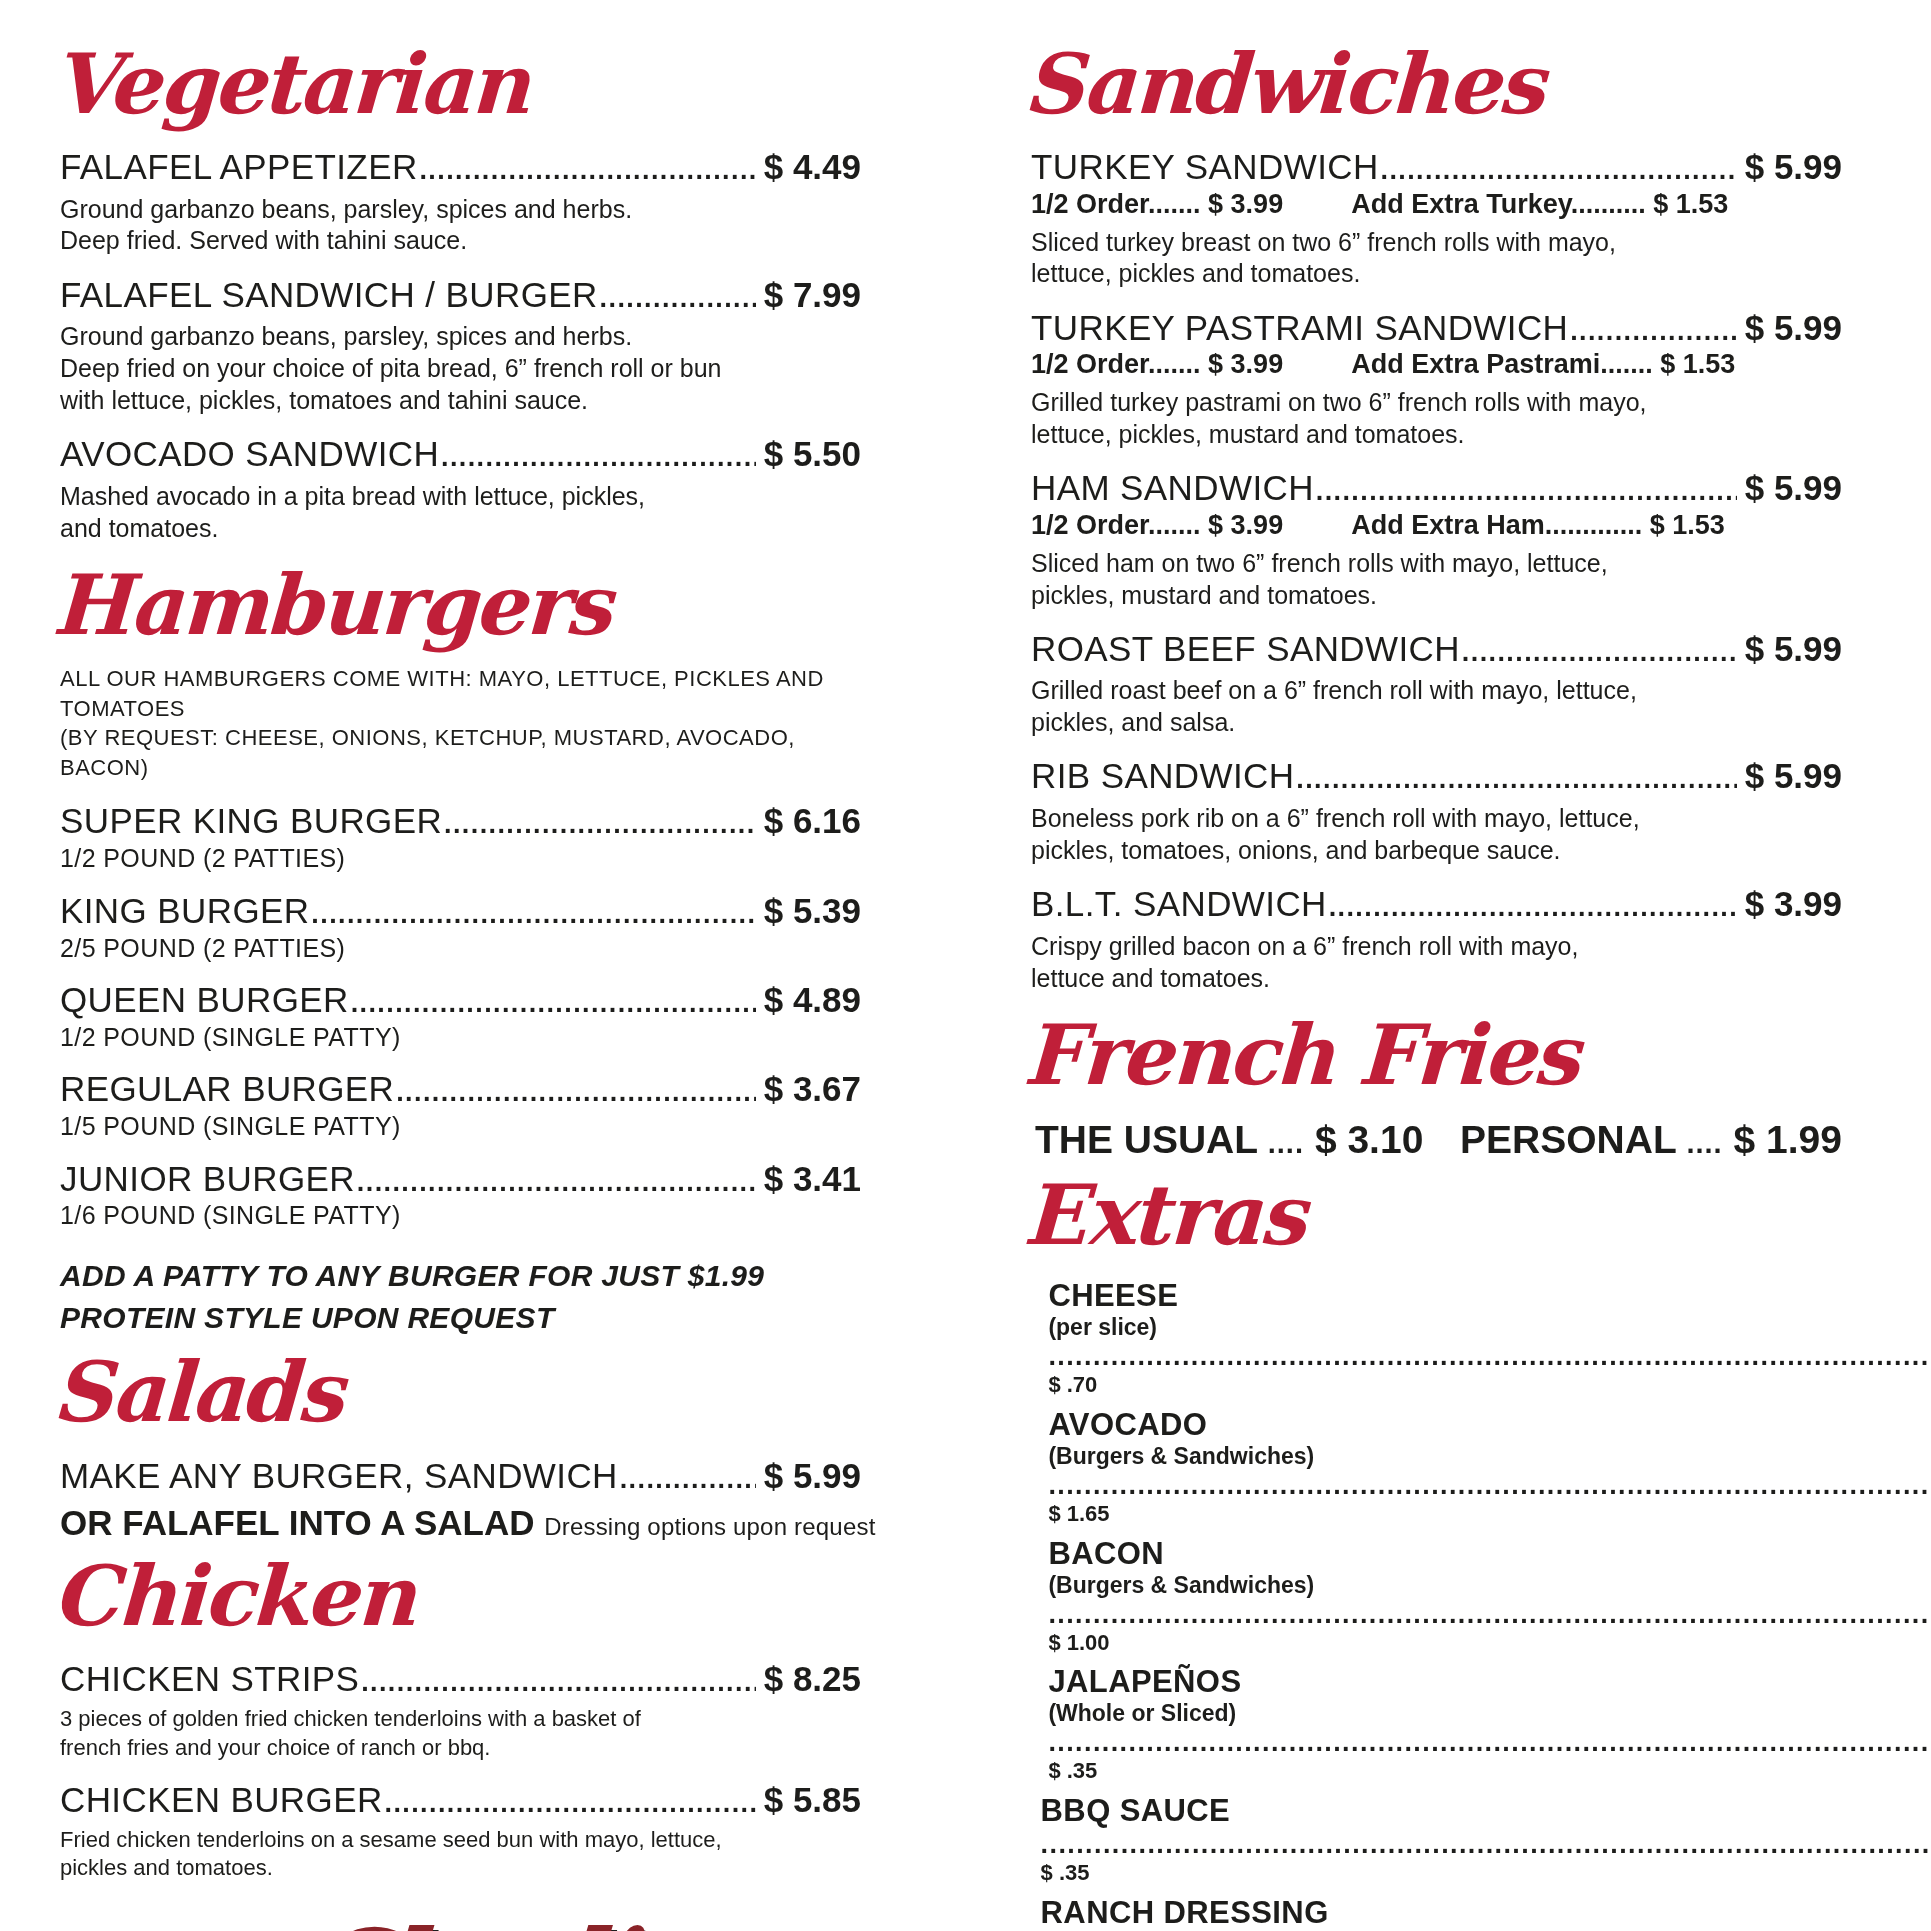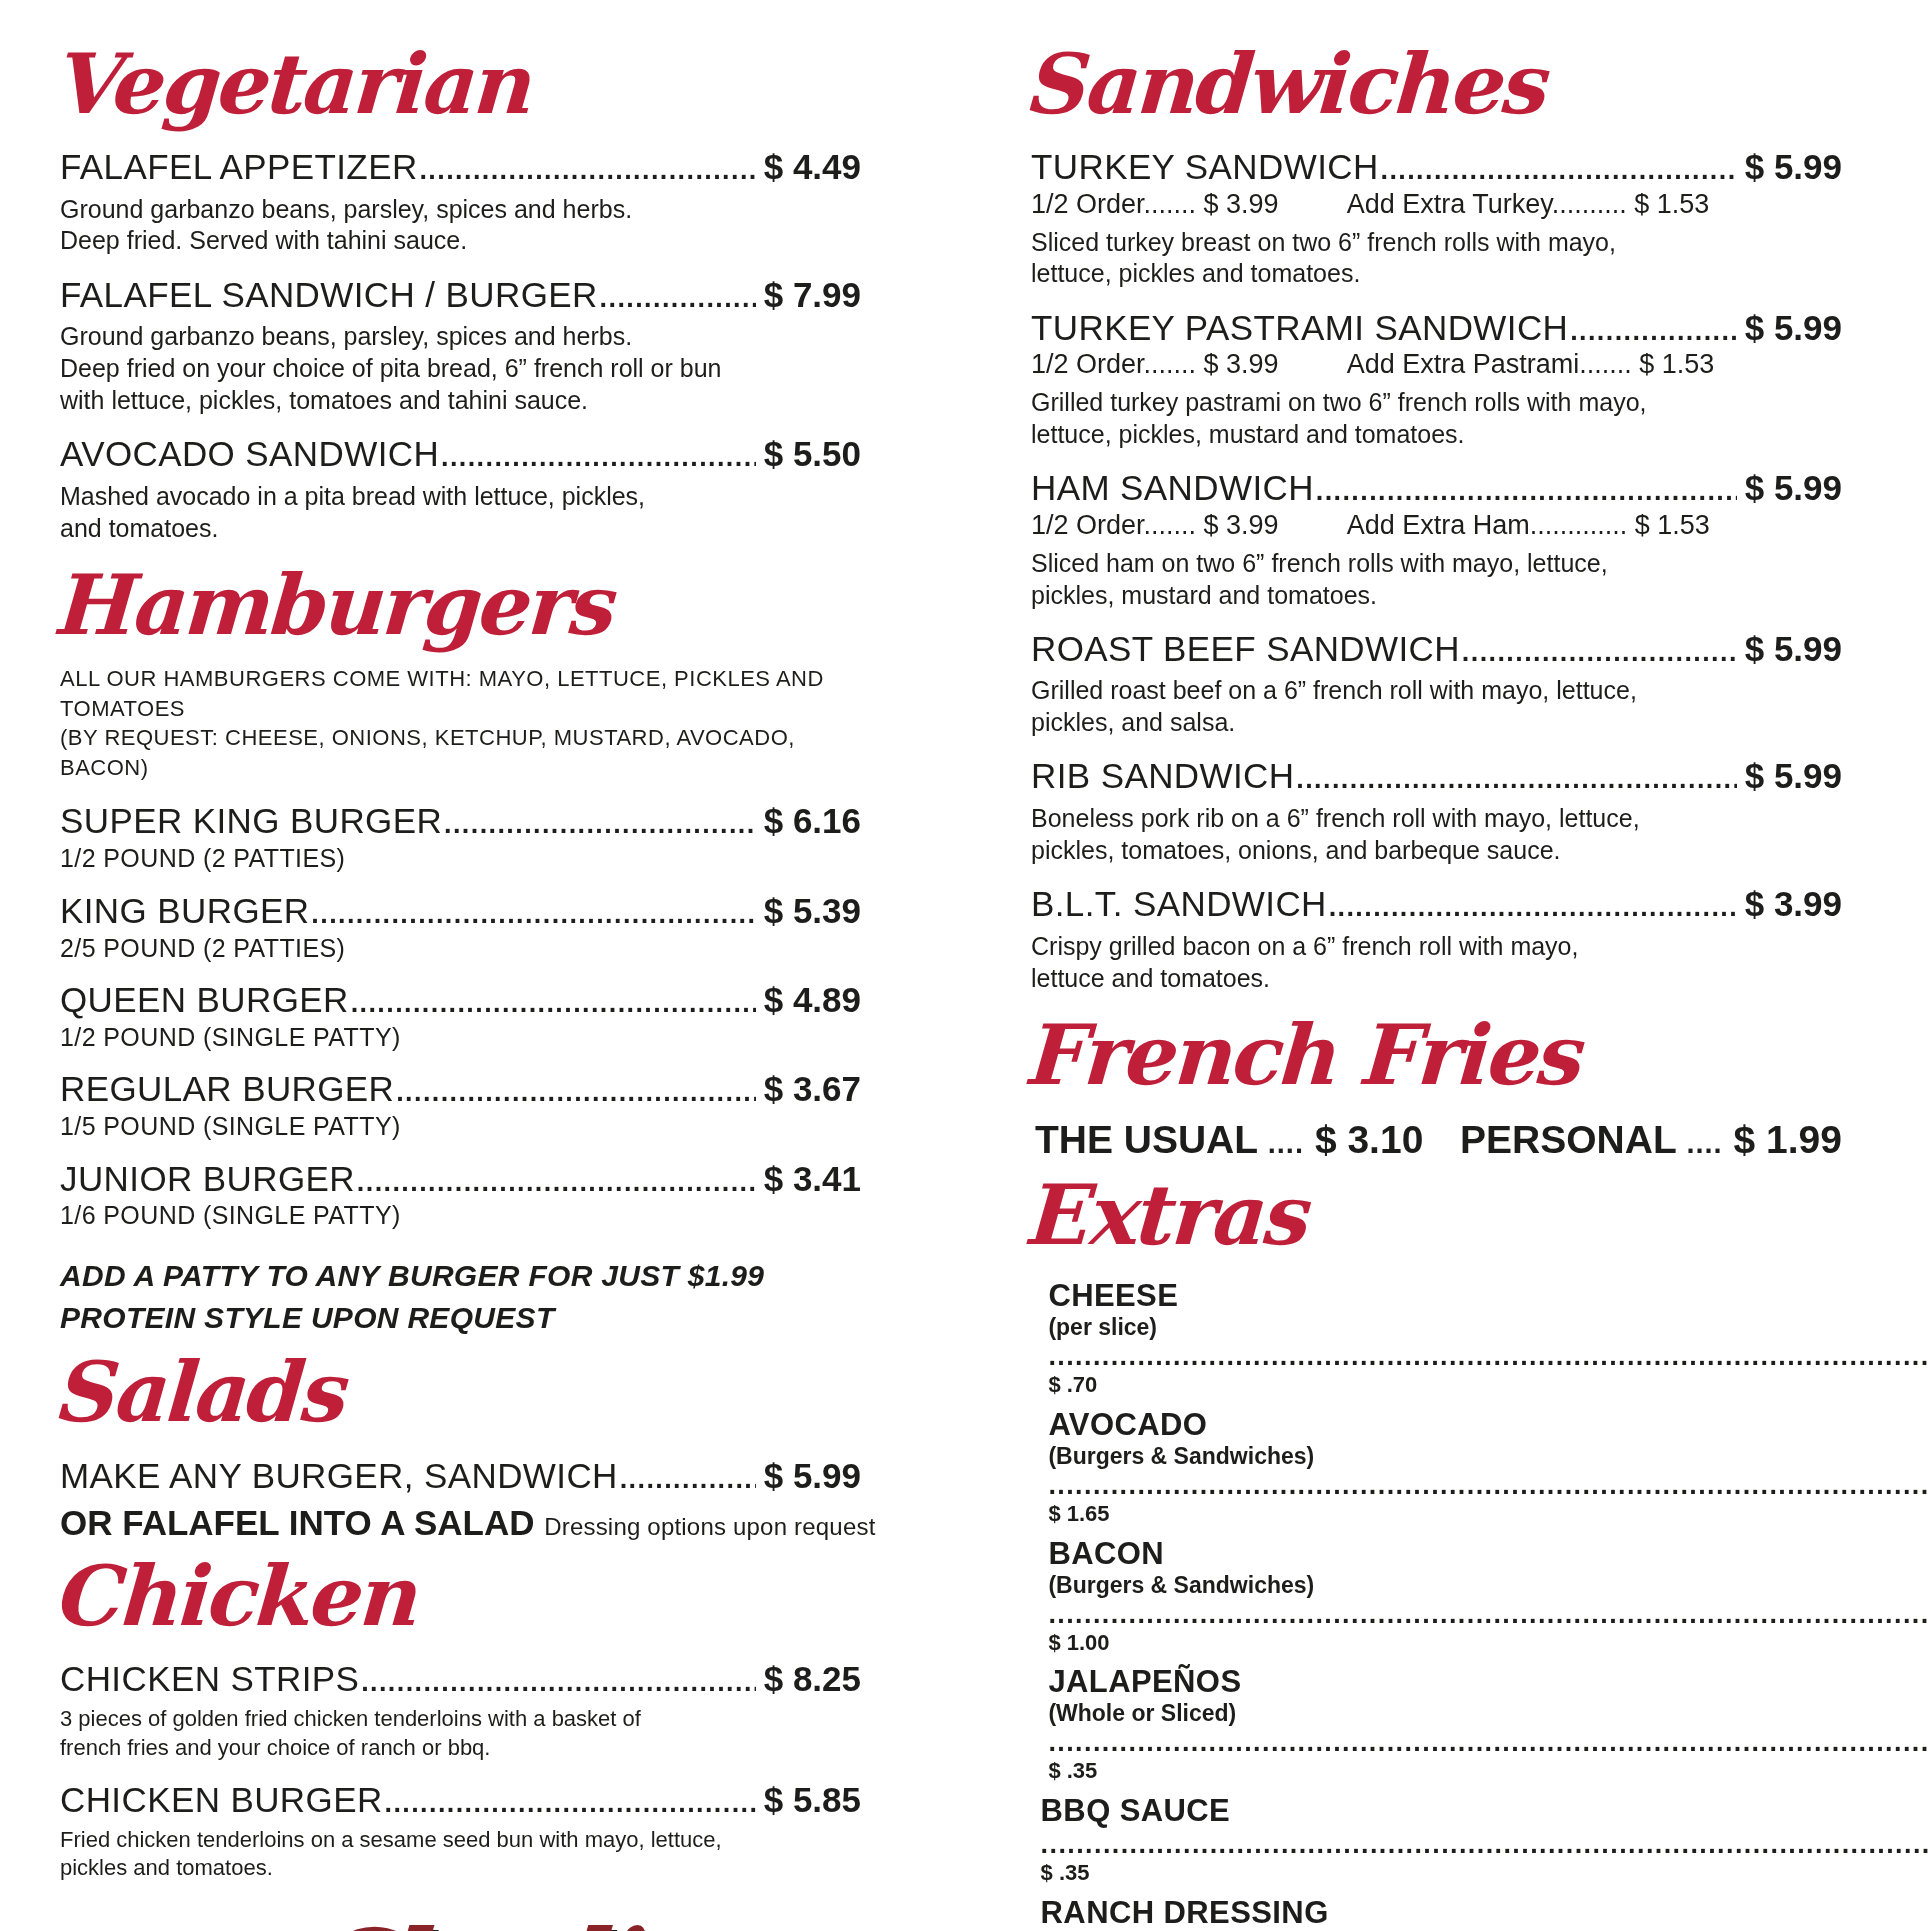--- a/index.html
+++ b/index.html
@@ -23,21 +23,21 @@
 
   .item{margin-bottom:17.4px;}
   .row{display:flex;align-items:baseline;}
   .iname{font-size:35px;font-weight:400;letter-spacing:0.4px;white-space:nowrap;}
   .price{font-size:35px;font-weight:700;white-space:nowrap;}
   .dots{flex:1;overflow:hidden;white-space:nowrap;font-size:27px;font-weight:700;letter-spacing:1.4px;margin:0 7.7px 0 1.9px;}
   .dots::after{content:"....................................................................................................................................";}
   .desc{font-size:25px;line-height:1.27;margin-top:6.8px;}
   .desc-sm{font-size:22px;line-height:1.3;margin-top:5.8px;}
   .sub{font-size:25px;letter-spacing:0.4px;margin-top:2.9px;}
-  .half-row{display:flex;gap:68px;font-size:27px;font-weight:400;margin-top:1.9px;white-space:nowrap;}
+  .half-row{display:flex;gap:68px;font-size:27px;font-weight:700;margin-top:1.9px;white-space:nowrap;}
   .section-note{font-size:22px;letter-spacing:0.5px;line-height:1.34;margin:-3.9px 0 19.3px 0;}
   .footnote{font-size:30px;font-weight:700;font-style:italic;line-height:1.4;margin:25px 0 5.8px 0;letter-spacing:0.3px;}
 
   .salad-line2{font-size:35px;font-weight:700;margin-top:7.7px;white-space:nowrap;}
   .salad-note{font-size:24px;font-weight:400;letter-spacing:0.2px;}
 
   .fries-row{display:flex;align-items:baseline;font-size:39px;font-weight:700;margin:5.8px 0 0 3.9px;white-space:nowrap;}
   .mini-dots{overflow:hidden;white-space:nowrap;font-size:29px;font-weight:700;letter-spacing:1px;margin:0 9.7px;}
   .mini-dots::after{content:"........";}
   .fries-gap{width:71px;}

